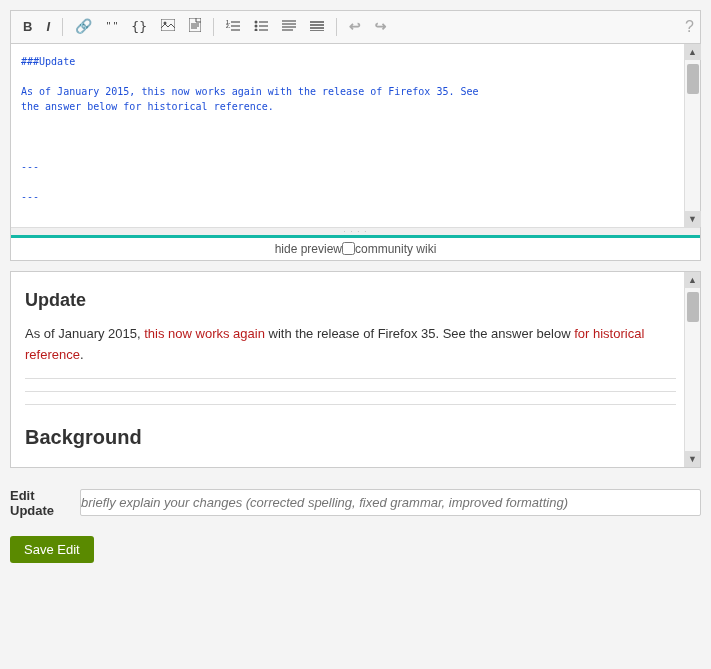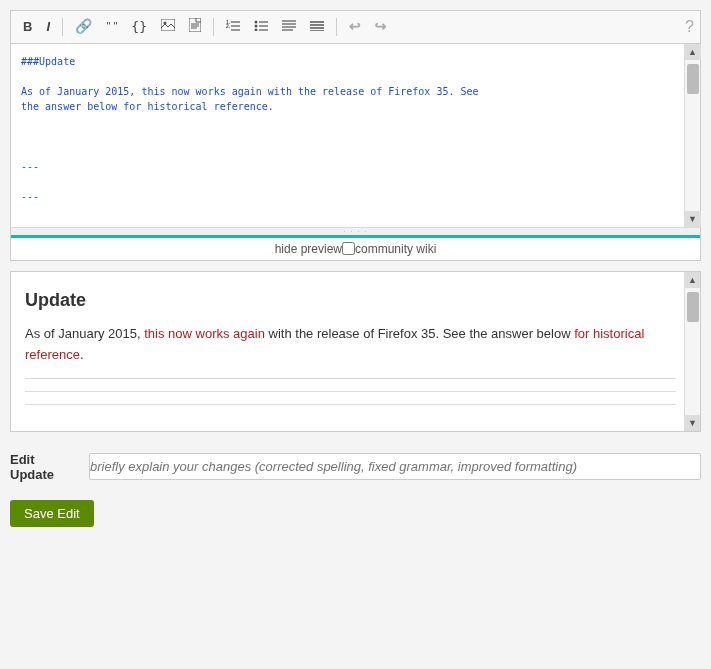--- a/index.html
+++ b/index.html
@@ -198,21 +198,21 @@
       display: flex;
       flex-direction: column;
       align-items: center;
     }
 
     
     .edit-summary-section {
       display: flex;
       align-items: center;
       padding: 10px 10px;
-      gap: 19px;
+      gap: 10px;
     }
     .edit-summary-label {
       font-size: 13px;
       font-weight: bold;
       color: #333;
       white-space: nowrap;
       min-width: 60px;
     }
     .edit-summary-input {
       flex: 1;
@@ -347,20 +347,21 @@
 
 <div class="preview-area">
   <div class="preview-content">
     <h3>Update</h3>
     <p>
       As of January 2015, <a>this now works again</a> with the release of Firefox 35. See the answer below <a>for historical reference</a>.
     </p>
     <hr>
     <hr>
     <hr>
+    <h2>Background</h2>
   </div>
 
   <div class="preview-scrollbar">
     <div class="scrollbar-arrow">▲</div>
     <div class="scrollbar-track">
       <div class="scrollbar-thumb"></div>
     </div>
     <div class="scrollbar-arrow">▼</div>
   </div>
 </div>

